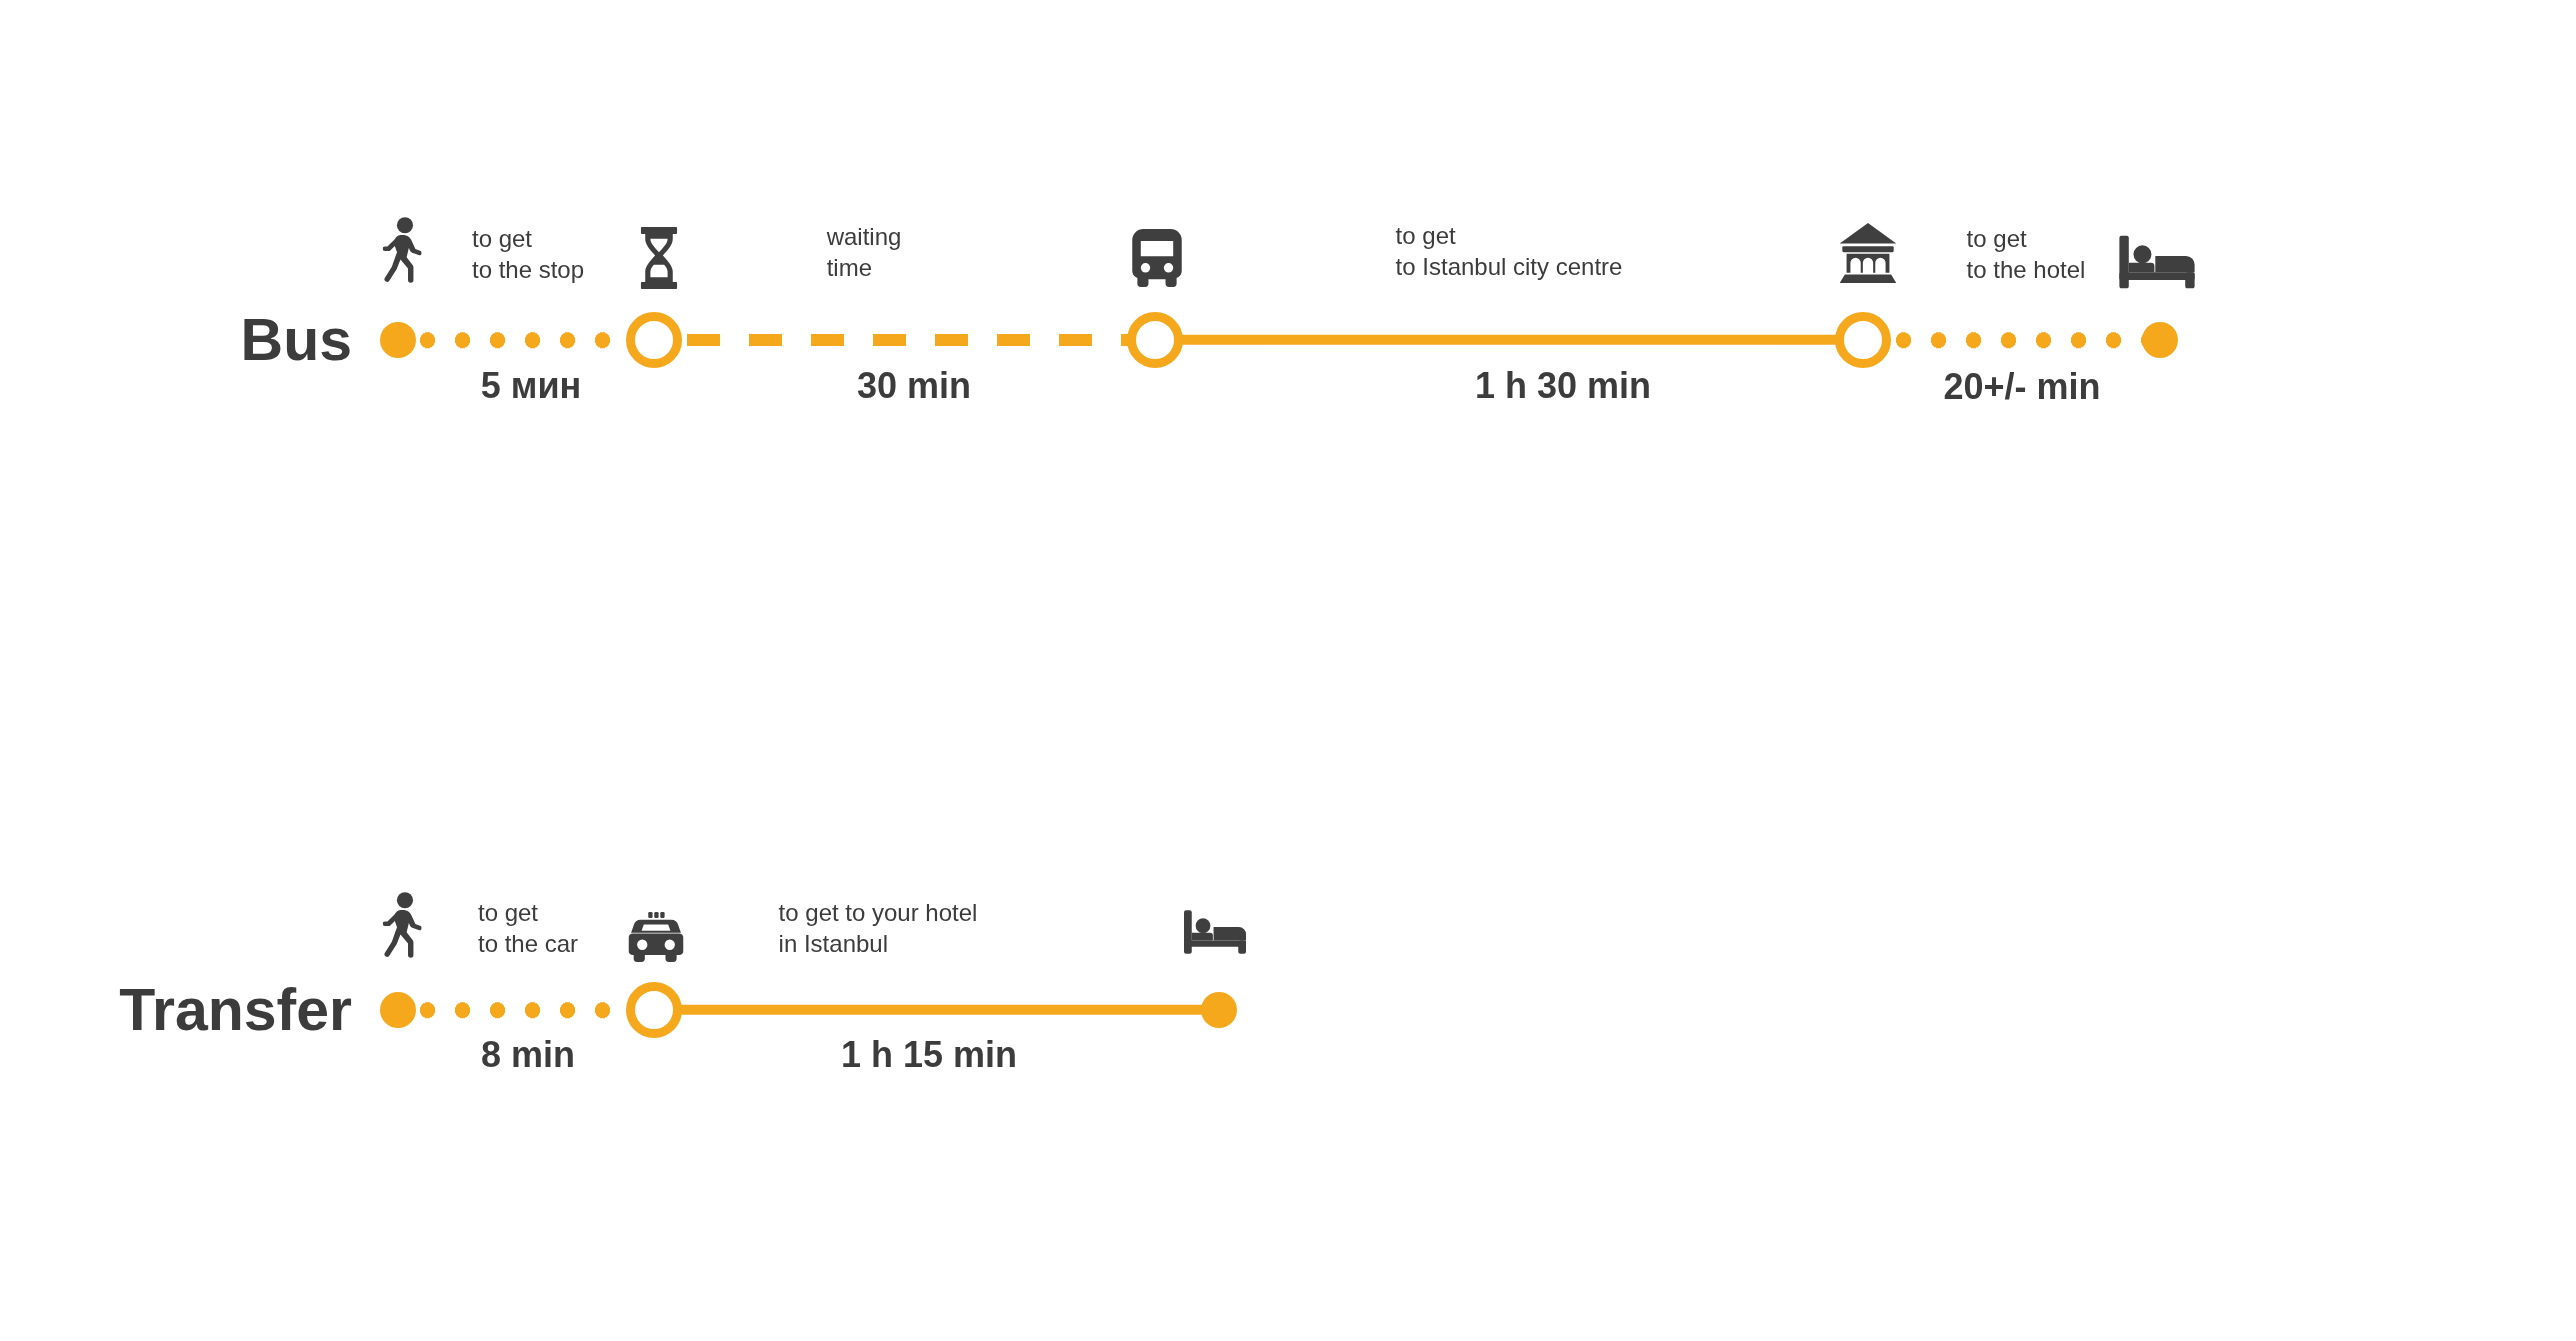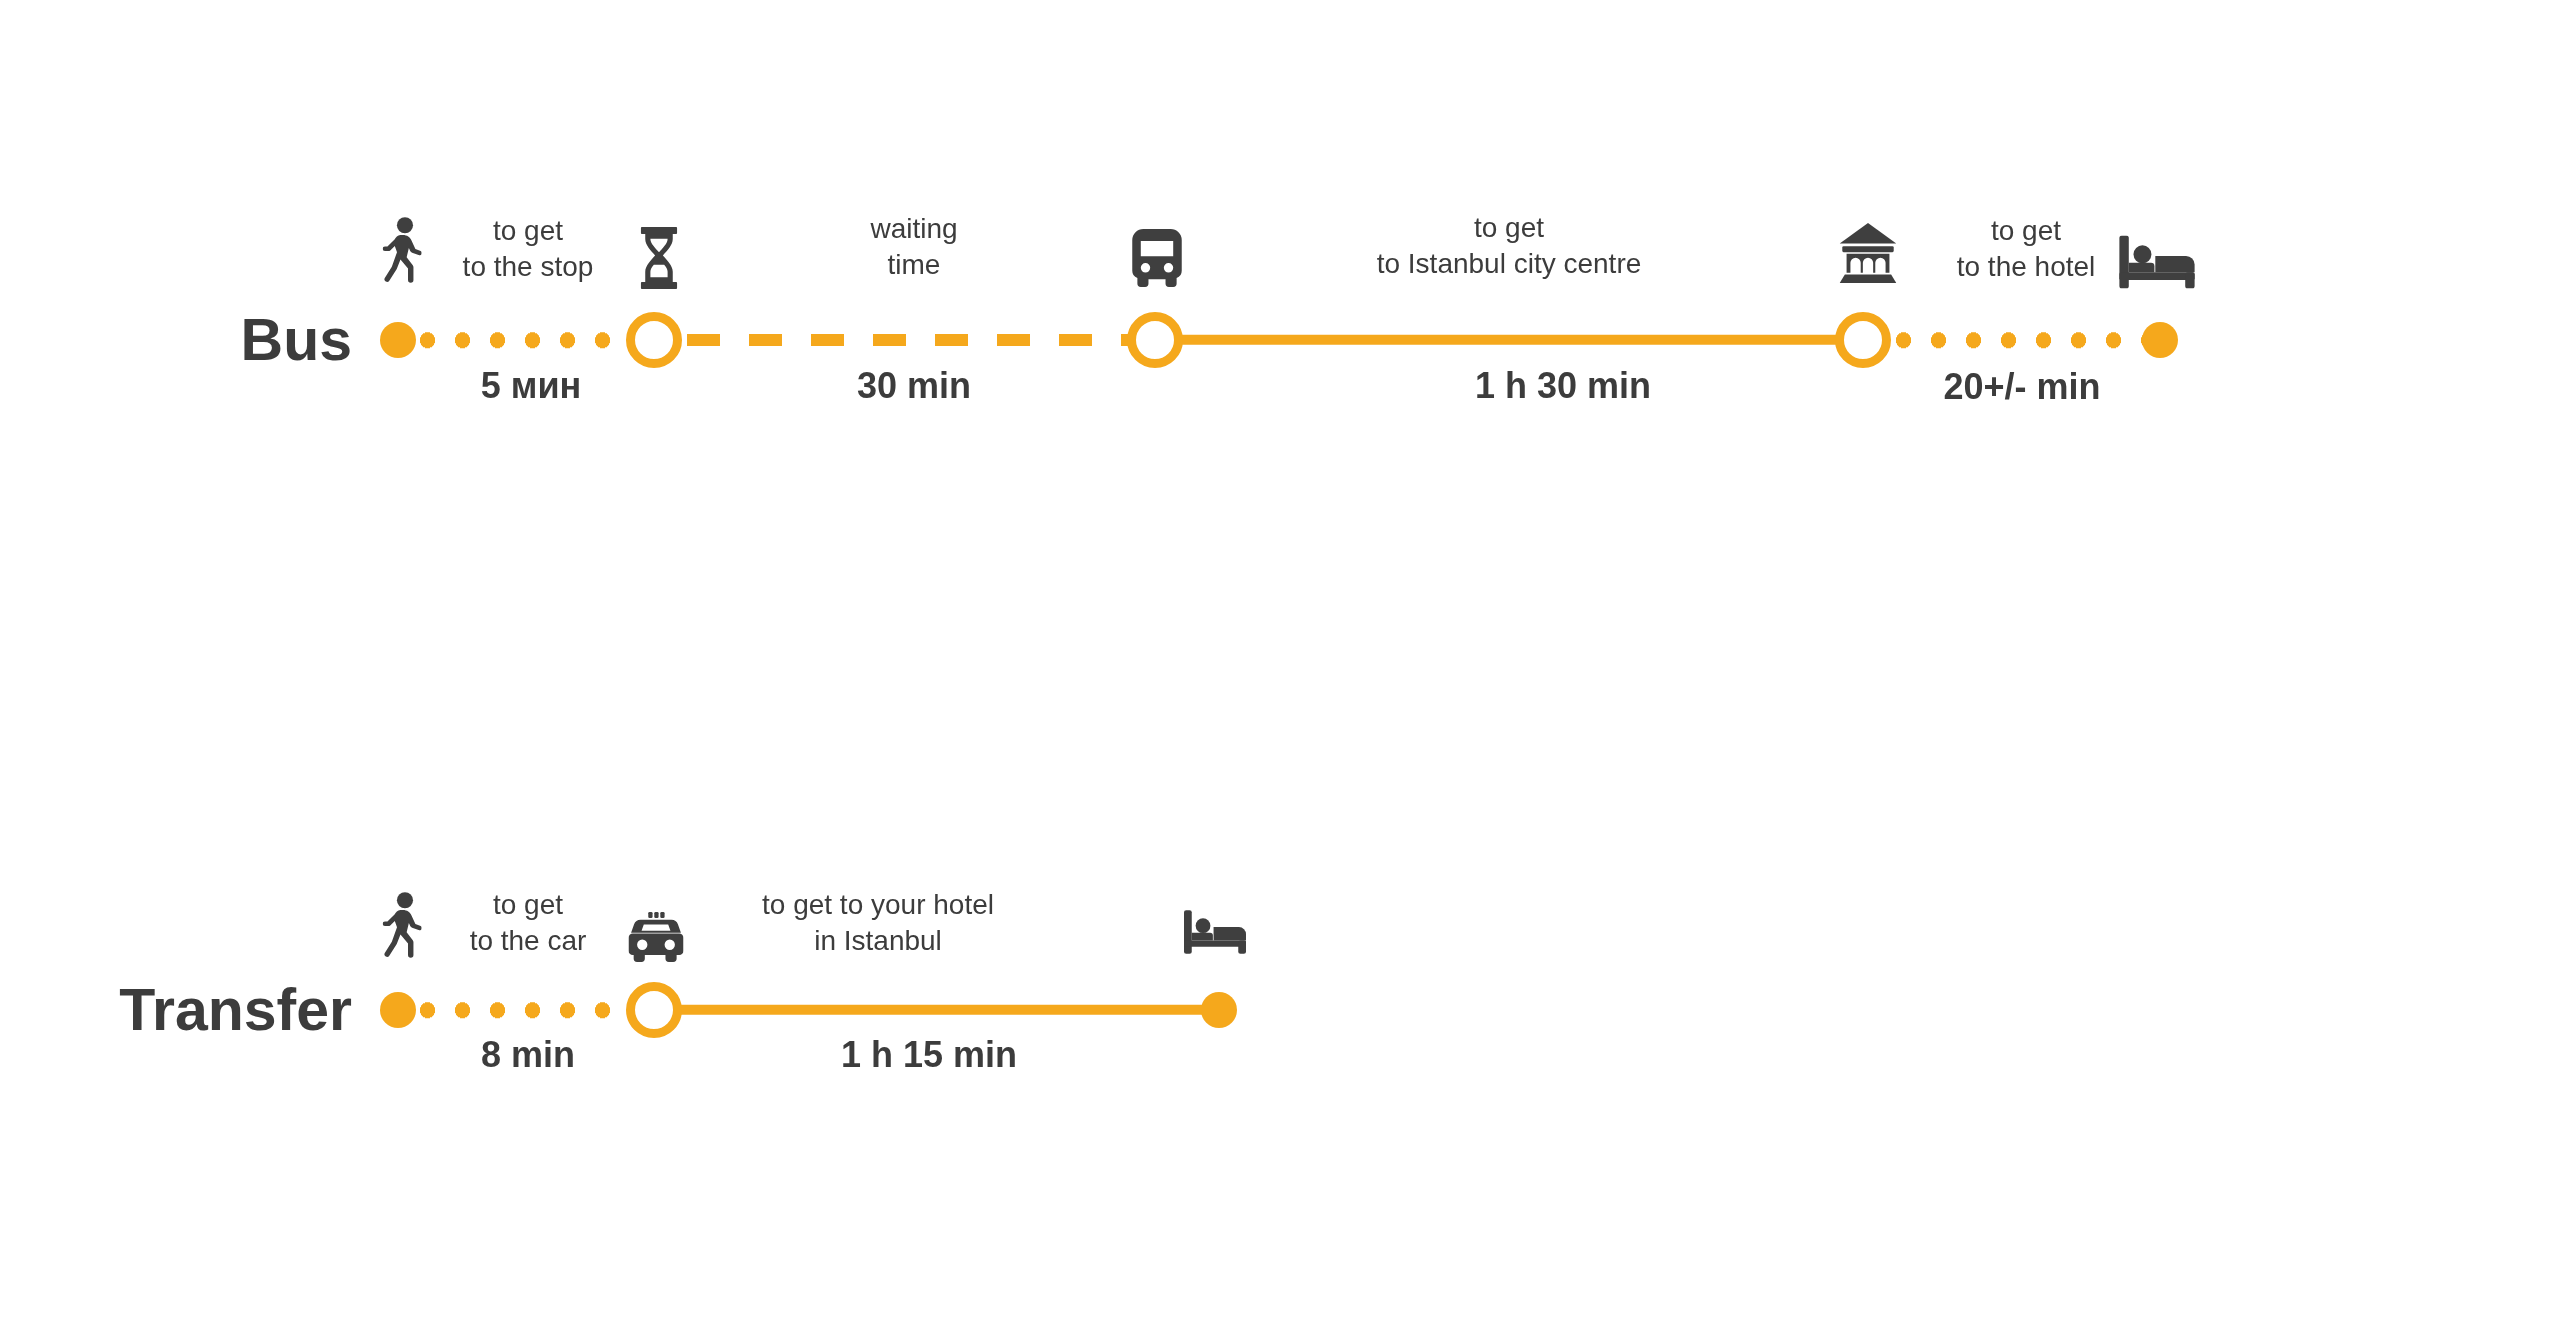--- a/index.html
+++ b/index.html
@@ -78,24 +78,23 @@
     width: 38px;
     height: 38px;
     background: #ffffff;
     border: 9.4px solid #f5a81c;
     box-sizing: content-box;
   }
 
   
   .caption {
     position: absolute;
-    font-size: 28px;
+    font-size: 24px;
     line-height: 1.28;
     color: #3c3c3c;
-    text-align: center;
     white-space: pre-line;
     transform: translate(-50%, -100%);
     font-weight: 400;
   }
   .duration {
     position: absolute;
     font-size: 36px;
     font-weight: 700;
     color: #3c3c3c;
     text-align: left;
@@ -142,21 +141,21 @@
     <div class="caption" style="left:528px; top:285px;">to get
 to the stop</div>
     <div class="icon" style="left:659px; top:258px;">
       <svg width="43" height="62" viewBox="0 0 50 72" fill="#3f3f3f" xmlns="http://www.w3.org/2000/svg">
         <rect x="4" y="0" width="42" height="8" rx="1"></rect>
         <rect x="4" y="64" width="42" height="8" rx="1"></rect>
         <path d="M9 8h32v6c0 7-6.5 13.5-11.5 19C34.5 38.5 41 45 41 52v12H9V52c0-7 6.5-13.5 11.5-19C15.5 27.5 9 21 9 14V8zm6 5.6V14c0 5.2 6 11 10 15.2 4-4.2 10-10 10-15.2v-.4H15zm0 44.8h20V52c0-2.6-1.6-5.4-4-8.2h-12c-2.4 2.8-4 5.6-4 8.2v6.4z"></path>
       </svg>
     </div>
 
-    <div class="caption" style="left:914px; top:283px;">waiting
+    <div class="caption" style="left:864px; top:283px;">waiting
 time</div>
     <div class="icon" style="left:1157px; top:258px;">
       <svg width="50" height="58" viewBox="0 0 58 68" fill="#3f3f3f" xmlns="http://www.w3.org/2000/svg">
         <path d="M13 0h32a13 13 0 0 1 13 13v36a9 9 0 0 1-6 8.5V64a4 4 0 0 1-4 4h-5a4 4 0 0 1-4-4v-5H19v5a4 4 0 0 1-4 4h-5a4 4 0 0 1-4-4v-6.5A9 9 0 0 1 0 49V13A13 13 0 0 1 13 0zm-3 14v18h38V14H10zm5.5 26a5.5 5.5 0 1 0 0 11 5.5 5.5 0 0 0 0-11zm27 0a5.5 5.5 0 1 0 0 11 5.5 5.5 0 0 0 0-11z"></path>
       </svg>
     </div>
 
     <div class="caption" style="left:1509px; top:282px;">to get
 to Istanbul city centre</div>
     <div class="icon" style="left:1868px; top:253px;">

